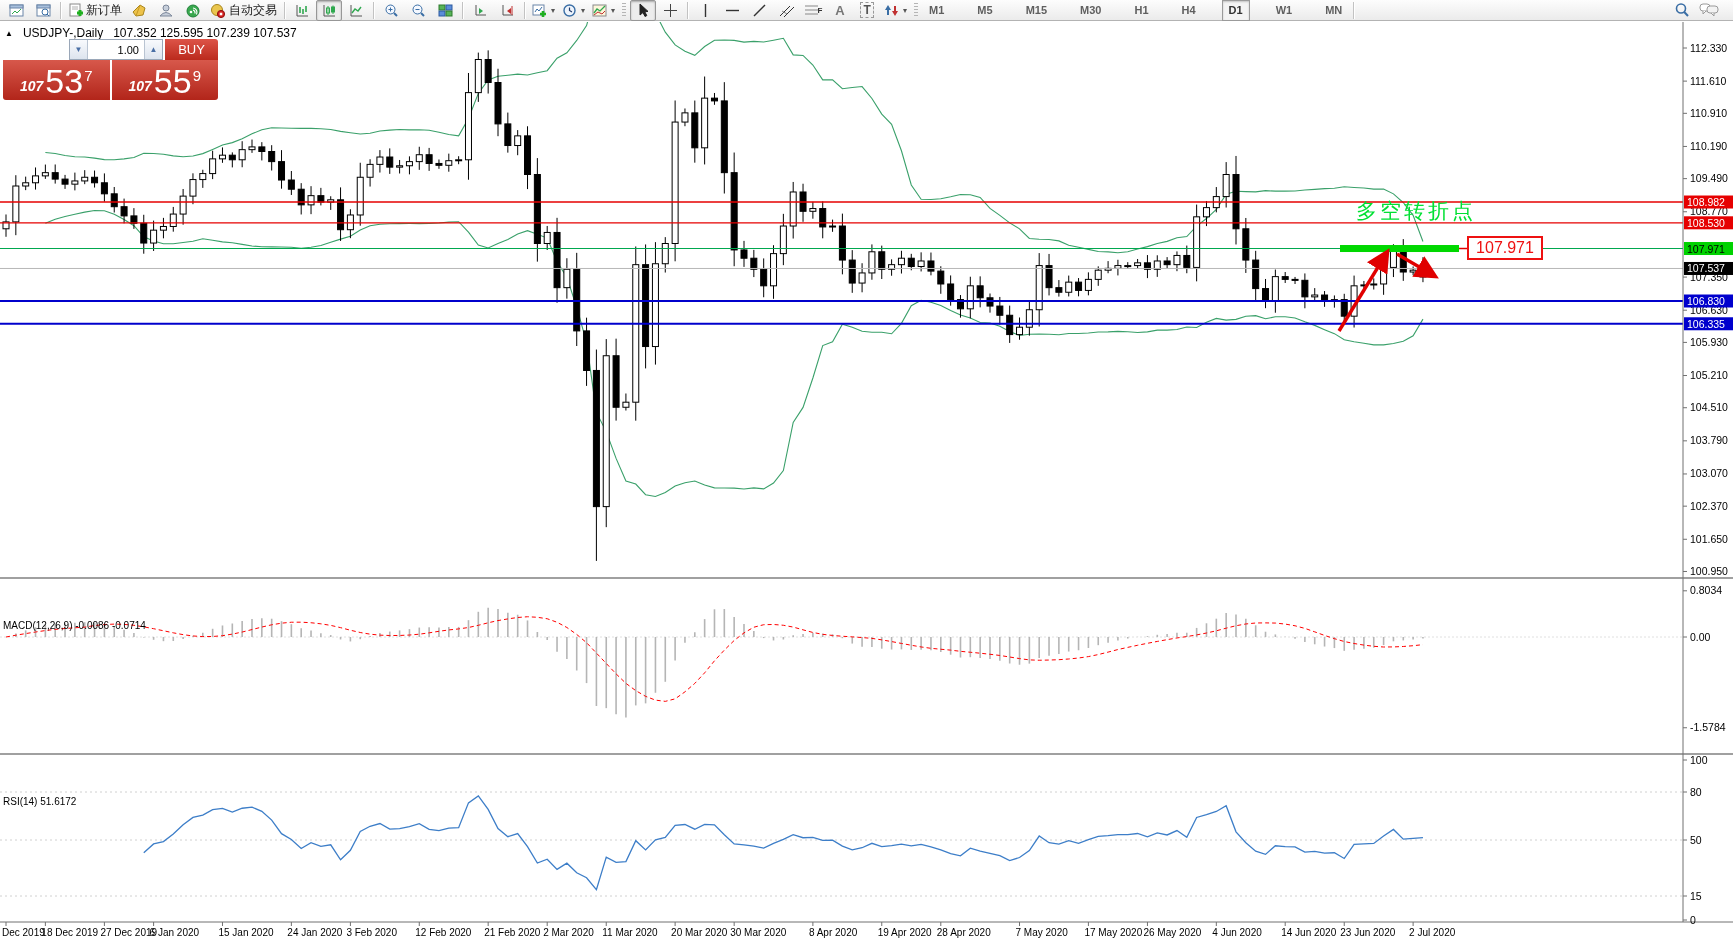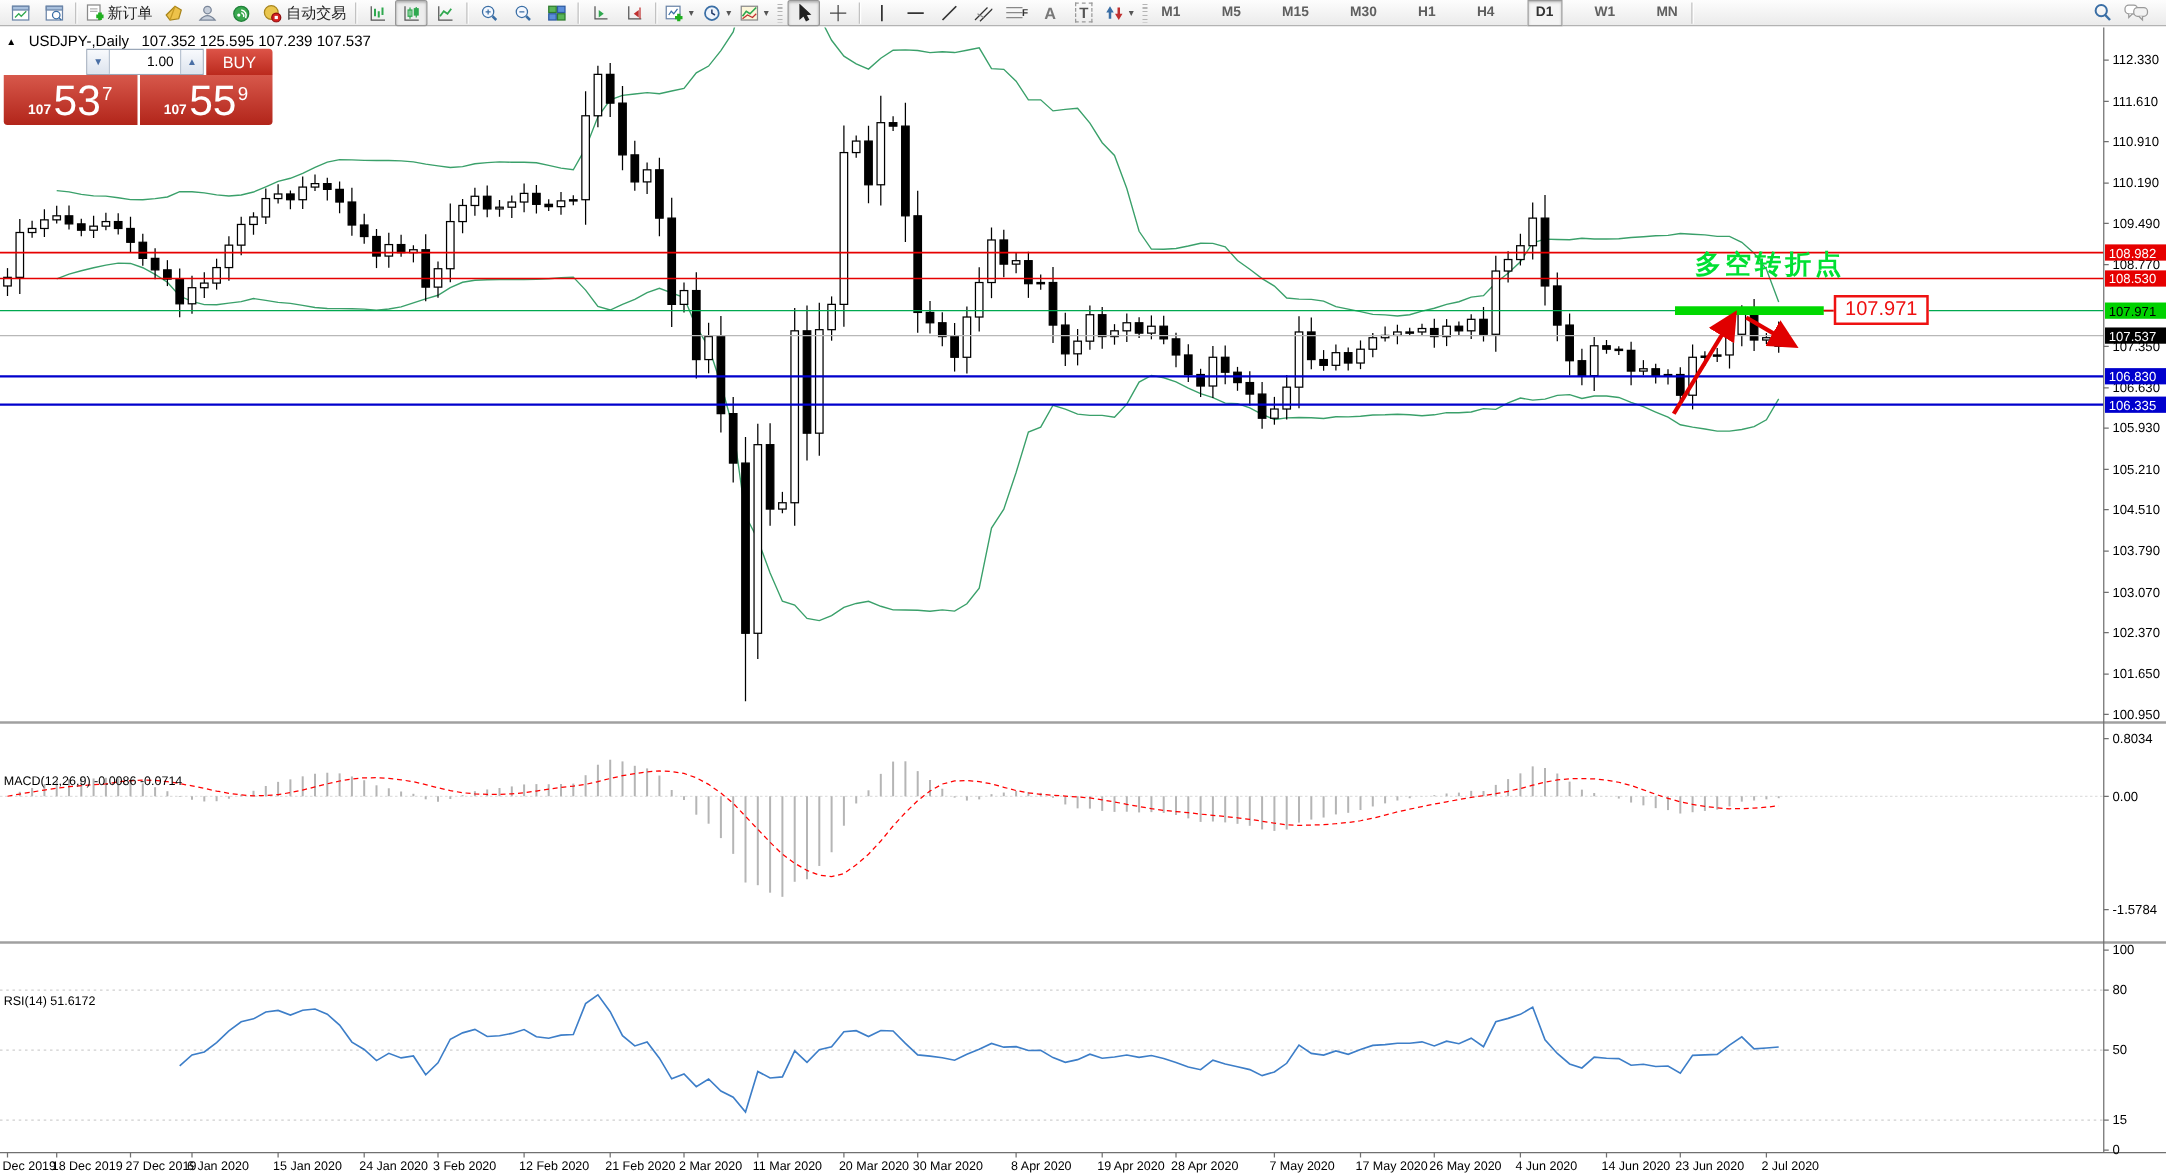--- a/index.html
+++ b/index.html
@@ -16,37 +16,37 @@
   .tf-btn.pressed{border-color:#9b9b9b;background:#f4f4f4;box-shadow:inset 0 1px 2px rgba(0,0,0,.2);color:#333;}
   .tb-spacer{flex:1;}
   .dd{font-size:8px;color:#555;margin-left:1px;}
   .glyph{font-size:12px;color:#333;font-weight:bold;}
   
   .chart-title{position:absolute;left:5px;top:26px;font-size:12px;color:#000;display:flex;gap:10px;align-items:center;z-index:10;}
   .sym-marker{font-size:8px;color:#000;}
   .pane-label{position:absolute;left:3px;font-size:10px;color:#000;z-index:10;margin-top:39px;}
   #macd-label{top:581px;}
   #rsi-label{top:757px;}
-  .cn-anno{position:absolute;left:1356px;top:197px;font-size:21px;font-weight:bold;color:#00e033;letter-spacing:3px;z-index:12;white-space:nowrap;}
+  .cn-anno{position:absolute;left:1356px;top:197px;font-size:21px;font-weight:normal;color:#00e033;letter-spacing:3px;z-index:12;white-space:nowrap;}
   .price-anno{position:absolute;left:1467px;top:236px;width:72px;height:20px;border:2px solid #ee1111;color:#ee1111;font-size:16px;display:flex;align-items:center;justify-content:center;background:#fff;z-index:12;}
   
   .trade-panel{position:absolute;left:3px;top:39px;width:215px;height:61px;z-index:20;font-family:"Liberation Sans",sans-serif;}
   .tp-row1{display:flex;height:21px;}
   .tp-sell-btn{width:64px;background:linear-gradient(#dd5448,#bb2a1d);color:#fff;font-size:13px;display:flex;align-items:center;justify-content:center;border-radius:3px 0 0 0;margin-top:40px;}
   .tp-buy-btn{width:53px;background:linear-gradient(#dd5448,#bb2a1d);color:#fff;font-size:13px;display:flex;align-items:center;justify-content:center;border-radius:0 3px 0 0;}
   .tp-vol{flex:1;display:flex;border:1px solid #9aa7b8;background:#fff;box-sizing:border-box;margin:0 2px;}
   .tp-spin{width:17px;background:linear-gradient(#f8fafd,#dde4ee);display:flex;align-items:center;justify-content:center;font-size:8px;color:#4a6fa5;}
   .tp-spin.left{border-right:1px solid #b9c4d2;}
   .tp-spin.right{border-left:1px solid #b9c4d2;}
   .tp-vol-val{flex:1;border:none;outline:none;text-align:right;padding:0 5px 0 0;font-size:11px;font-family:"Liberation Sans",sans-serif;color:#000;width:50px;}
   .tp-row2{display:flex;height:40px;}
   .tp-price{flex:1;background:linear-gradient(#d7584b,#b2ту2a1d);background:linear-gradient(#d7584b,#b2251a);color:#fff;display:flex;align-items:baseline;justify-content:center;padding-top:2px;}
   .tp-price.left{margin-right:1px;border-radius:0 0 0 3px;}
   .tp-price.right{margin-left:1px;border-radius:0 0 3px 0;}
-  .tp-pfx{font-size:11px;font-weight:bold;align-self:flex-end;margin-bottom:6px;}
+  .tp-pfx{font-size:14px;font-weight:bold;align-self:flex-end;margin-bottom:6px;font-style:italic;}
   .tp-big{font-size:34px;line-height:38px;margin-left:2px;}
   .tp-sup{font-size:15px;position:relative;top:-12px;margin-left:1px;}
   svg text{font-family:"Liberation Sans",sans-serif;}
   #chart-svg{position:absolute;left:0;top:0;z-index:1;}
 </style>
 </head>
 <body>
 
 <div class="app">
 

